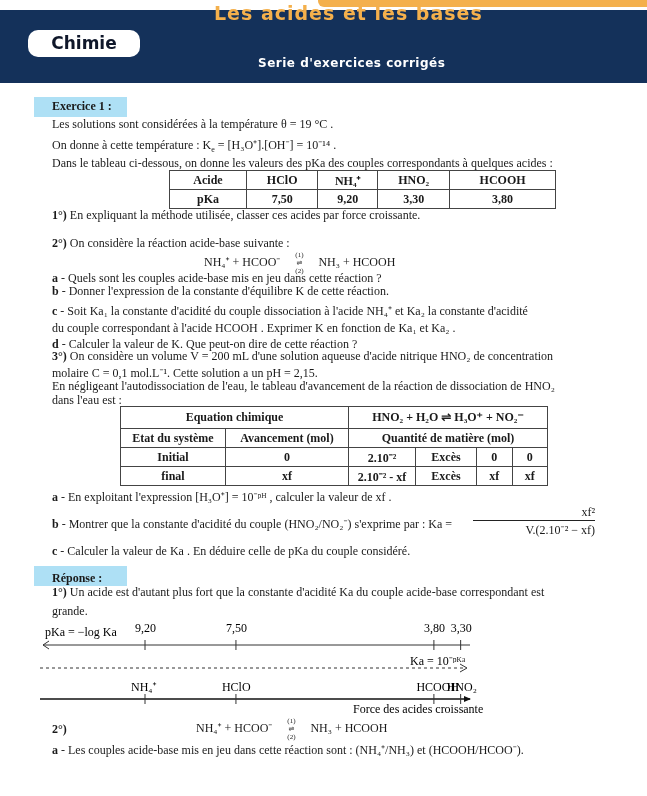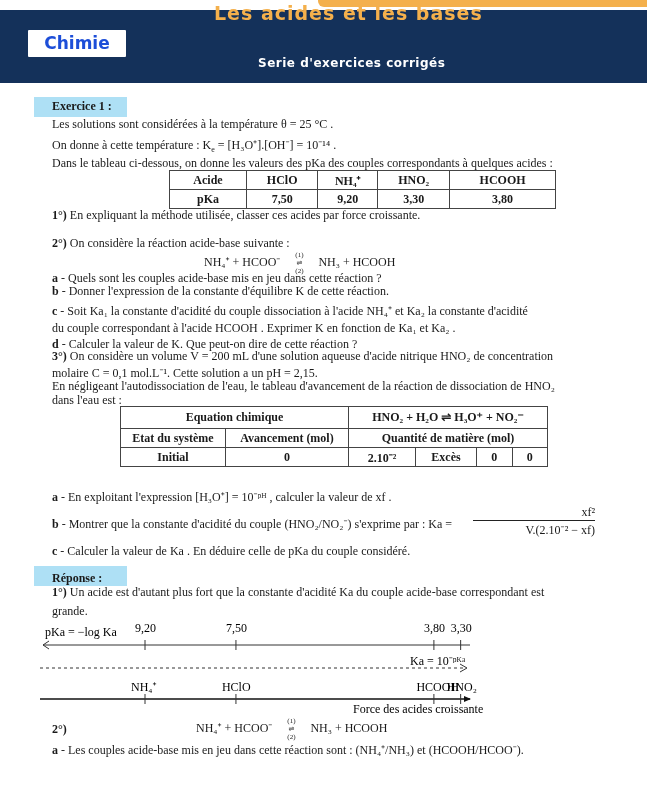--- a/index.html
+++ b/index.html
@@ -1,21 +1,21 @@
 <!DOCTYPE html>
 <html><head>
 <meta charset="utf-8">
 <style>
   html, body { margin:0; padding:0; }
   body { width:647px; height:796px; background:#ffffff; position:relative; overflow:hidden;
          font-family:"Liberation Serif", serif; color:#1a1a1a; }
   .orange-bar { position:absolute; left:318px; top:0; width:329px; height:7px; background:#f4b04c; border-radius:0 0 0 6px; }
   .header { position:absolute; left:0; top:10px; width:647px; height:73px; background:#14315a; }
-  .chimie { position:absolute; left:28px; top:30px; width:98px; height:27px; background:#fff; border-radius:1px;
-            font-family:"DejaVu Sans", sans-serif; font-weight:bold; font-size:17px; color:#1d4ed8;
+  .chimie { position:absolute; left:28px; top:30px; width:112px; height:27px; background:#fff; border-radius:10px;
+            font-family:"DejaVu Sans", sans-serif; font-weight:bold; font-size:17px; color:#0f172a;
             text-align:center; line-height:27px; }
   .title { position:absolute; left:214px; top:2px; font-family:"DejaVu Sans", sans-serif; font-weight:bold;
            font-size:19px; color:#f4b04c; letter-spacing:1px; }
   .subtitle { position:absolute; left:258px; top:56px; font-family:"DejaVu Sans", sans-serif; font-weight:bold;
               font-size:12px; color:#fff; letter-spacing:0.5px; }
   .tagbox { position:absolute; left:34px; width:93px; height:20px; background:#aee0f5; }
   .tagtxt { position:absolute; left:52px; font-weight:bold; font-size:12px; }
   .line { position:absolute; left:52px; font-size:12px; white-space:nowrap; }
   .eq { position:absolute; font-size:12px; white-space:nowrap; }
   sub, sup { font-size:8px; }
@@ -29,21 +29,21 @@
 <body>
 
 <div class="orange-bar"></div>
 <div class="header"></div>
 <div class="chimie">Chimie</div>
 <div class="title">Les acides et les bases</div>
 <div class="subtitle">Serie d'exercices corrigés</div>
 
 <div class="tagbox" style="top:97px"></div>
 <div class="tagtxt" style="top:99px">Exercice 1 :</div>
-<div class="line" style="top:117px">Les solutions sont considérées à la température θ = 25 °C .</div>
+<div class="line" style="top:117px">Les solutions sont considérées à la température θ = 19 °C .</div>
 <div class="line" style="top:136px"><span>On donne à cette température : K</span><sub>e</sub><span> = [H₃O⁺].[OH⁻] = 10⁻¹⁴ .</span></div>
 <div class="line" style="top:156px">Dans le tableau ci-dessous, on donne les valeurs des pKa des couples correspondants à quelques acides :</div>
 
 <table style="left:169px;top:170px;width:387px;">
   <tbody>
       <tr>
     <td style="width:76px">Acide</td>
     <td>HClO</td>
     <td>NH₄⁺</td>
     <td>HNO₂</td>
@@ -88,20 +88,28 @@
     <td colspan="4">Quantité de matière (mol)</td>
   </tr>
   <tr>
     <td>Initial</td>
     <td>0</td>
     <td style="width:66px">2.10⁻²</td>
     <td style="width:60px">Excès</td>
     <td>0</td>
     <td>0</td>
   </tr>
+  <tr>
+    <td>final</td>
+    <td>xf</td>
+    <td>2.10⁻² - xf</td>
+    <td>Excès</td>
+    <td>xf</td>
+    <td>xf</td>
+  </tr>
 </tbody>
   </table>
 
 <div class="line" style="top:488px"><span class="b">a</span><span> - En exploitant l'expression [H₃O⁺] = 10⁻ᵖᴴ , calculer la valeur de xf .</span></div>
 <div class="line" style="top:515px"><span class="b">b</span><span> - Montrer que la constante d'acidité du couple (HNO₂/NO₂⁻) s'exprime par : Ka =</span></div>
 <div class="eq" style="left:473px;top:505px;text-align:right;width:122px">
   <div style="border-bottom:1px solid #222">xf²</div>
   <div>V.(2.10⁻² − xf)</div>
 </div>
 <div class="line" style="top:544px"><span class="b">c</span><span> - Calculer la valeur de Ka . En déduire celle de pKa du couple considéré.</span></div>

